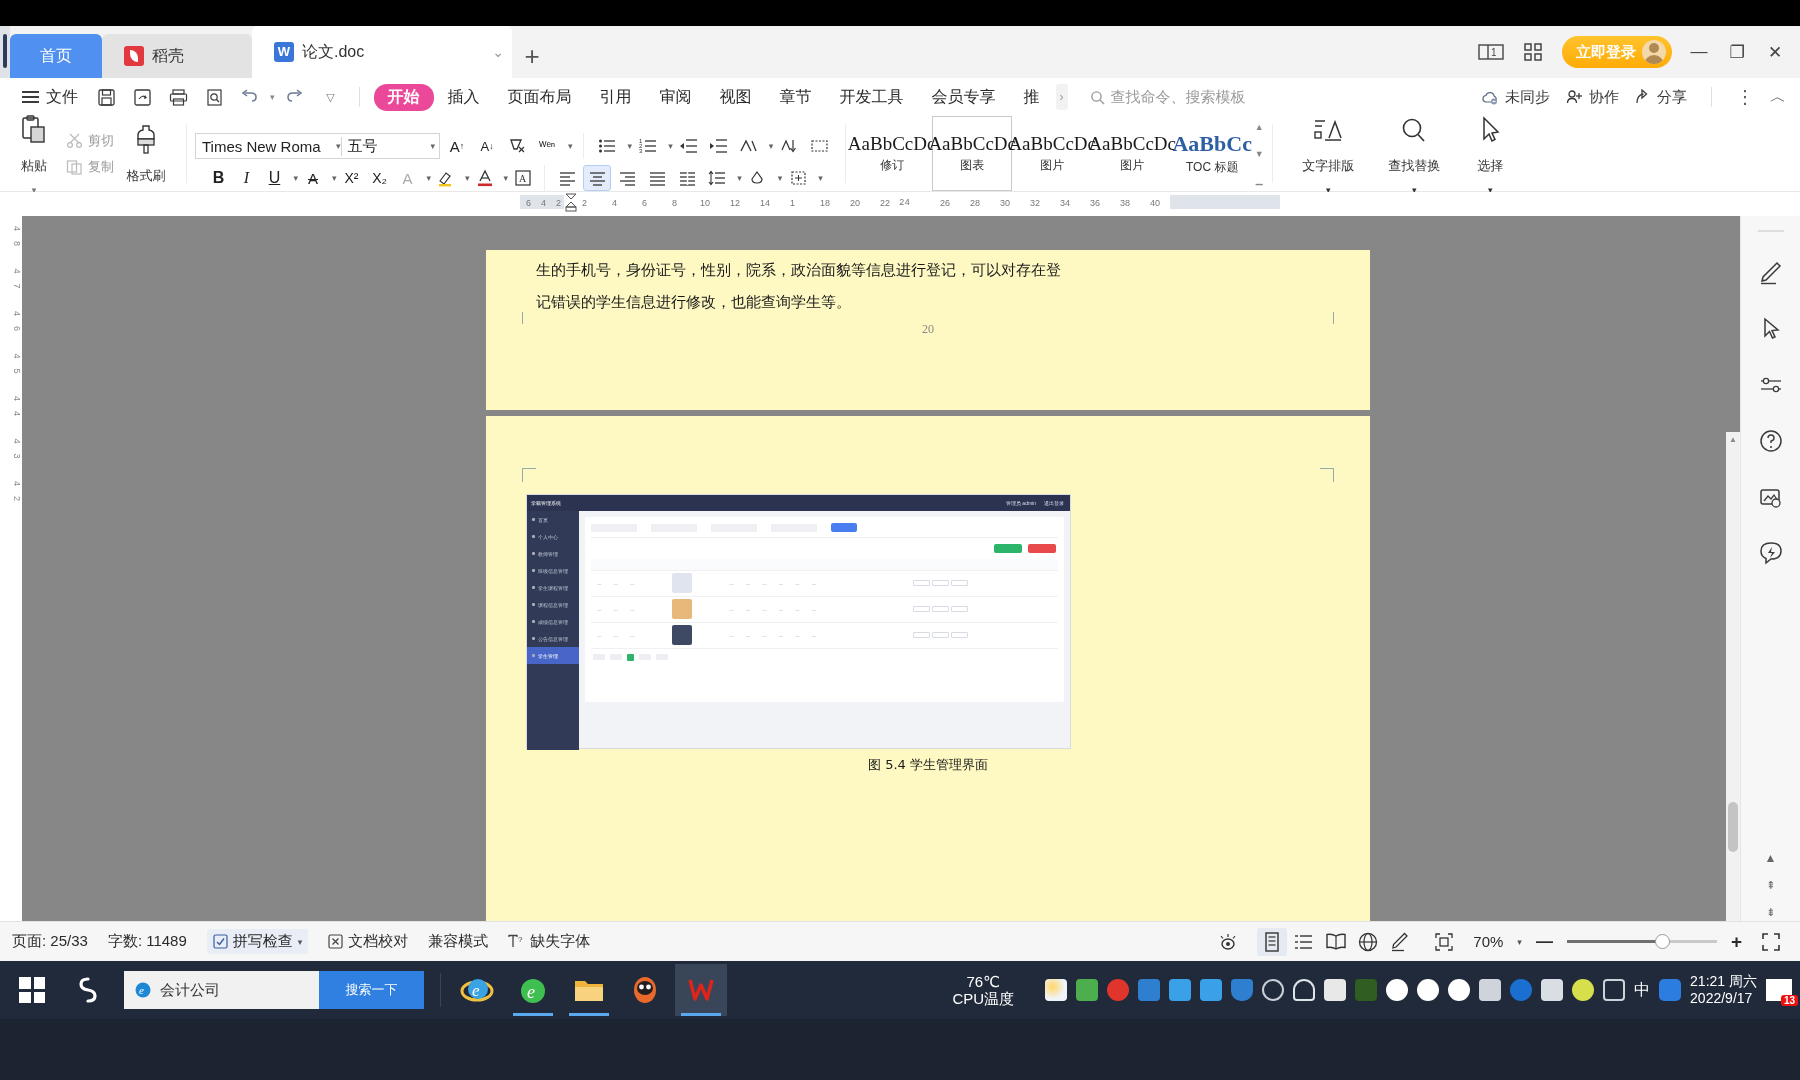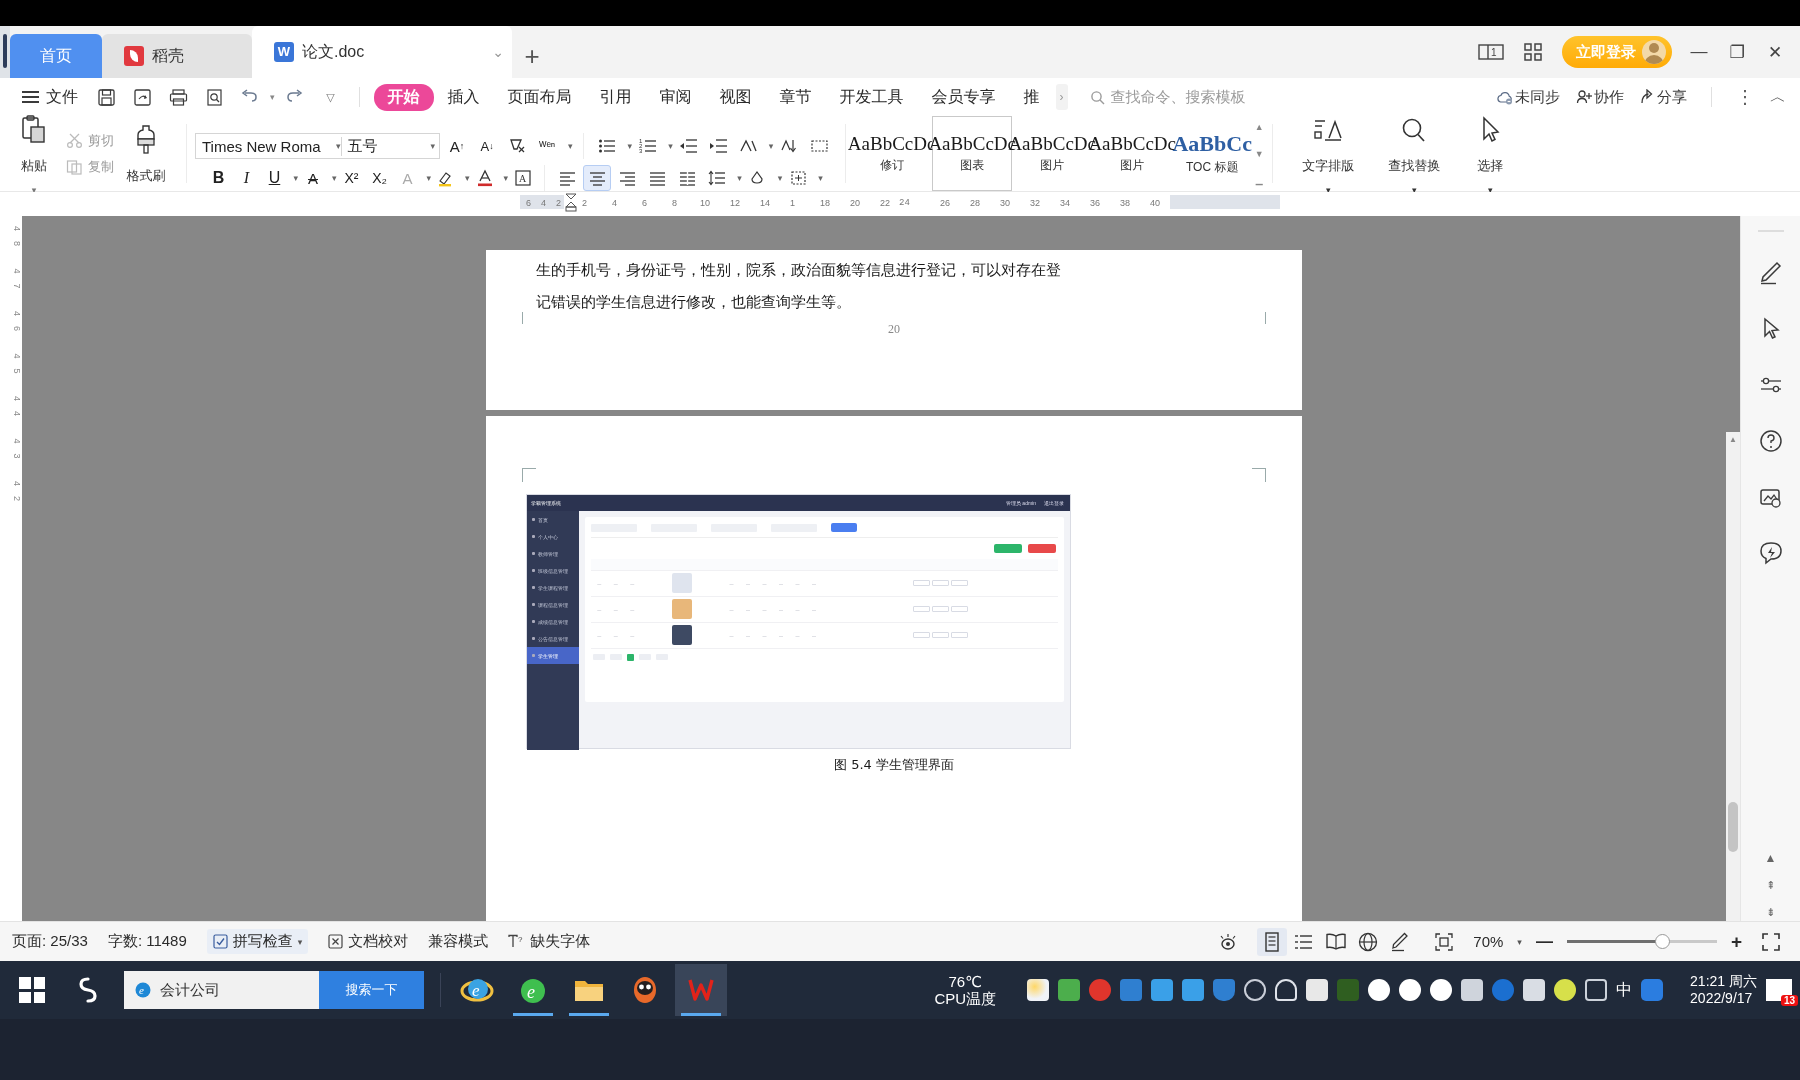--- a/index.html
+++ b/index.html
@@ -57,21 +57,21 @@
   .hamb { display:inline-flex; flex-direction:column; gap:3px; }
   .hamb i { display:block; width:17px; height:2px; background:#3b3b3b; }
   .qa-icon { width:32px;height:30px;display:flex;align-items:center;justify-content:center;color:#3a3a3a;}
   .sep-v { width:1px;height:20px;background:#e0e0e0;margin:0 8px;}
   .mb-tabs { display:flex; align-items:center; gap:0; margin-left:6px;}
   .mb-tab { padding:3px 14px; border-radius:13px; font-size:16px; color:#2b2b2b; }
   .mb-tab.sel { background:#ec4899; color:#fff; font-weight:600;}
   .mb-more { font-size:12px;color:#999; background:#f2f2f2; padding:6px 4px; border-radius:3px; margin-left:2px;}
   .mb-search { display:flex;align-items:center;gap:6px; color:#9b9b9b; font-size:15px; margin-left:22px;}
   .mb-right { margin-left:auto; display:flex; align-items:center; gap:16px; padding-right:14px; color:#3b3b3b; font-size:15px;}
-  .mbr-item { display:flex;align-items:center;}
+  .mbr-item { display:flex;align-items:center;gap:5px; }
 
   
   .ribbon {
     position:absolute; top:116px; left:0; width:1800px; height:76px; background:#fff;
     display:flex; align-items:stretch; border-bottom:1px solid #e8e8e8;
   }
   .rb-group { display:flex; align-items:center; padding:0 6px; }
   .rb-big { display:flex; flex-direction:column; align-items:center; justify-content:flex-end; width:56px; gap:10px; font-size:13px; color:#333;}
   .rb-big .glyph { height:34px; display:flex;align-items:center;justify-content:center; }
   .rb-small-col { display:flex; flex-direction:column; justify-content:center; gap:4px; }
@@ -108,21 +108,21 @@
 
   
   .docarea {
     position:absolute; top:216px; left:0; width:1800px; height:745px; background:#878787; overflow:hidden;
   }
   .vruler {
     position:absolute; left:0; top:0; width:22px; height:745px; background:#fff;
     writing-mode:vertical-rl; font-size:9px; color:#888; padding-top:10px; letter-spacing:10px;
   }
   .page {
-    position:absolute; background:#ffffff; left:486px; width:816px;
+    position:absolute; background:#fef9c3; left:486px; width:884px;
   }
   .page1 { top:34px; height:160px; }
   .page2 { top:200px; height:560px; }
   .pg-txt { font-family:"DejaVu Sans", sans-serif; font-size:15px; color:#1a1a1a; line-height:2.15; }
   .crop-mark { position:absolute; width:14px; height:14px; }
   .crop-tl { border-left:1px solid #9aa; border-top:1px solid #9aa; }
   .crop-tr { border-right:1px solid #9aa; border-top:1px solid #9aa; }
   .pgnum { text-align:center; font-size:12px; color:#888; font-family:"Liberation Serif",serif;}
 
   
@@ -189,21 +189,21 @@
   .winlogo i { background:#fff; display:block;}
   .tb-app { width:52px;height:52px;display:flex;align-items:center;justify-content:center;position:relative;}
   .tb-app.on::after { content:""; position:absolute;bottom:0;left:6px;right:6px;height:3px;background:#5aa9ef;}
   .tb-app.hl { background:#394559;}
   .tb-search { display:flex; height:38px; width:300px; margin:0 6px; }
   .tb-search-in { flex:1; background:#f1f1f1; display:flex;align-items:center;gap:8px; padding-left:10px; font-size:15px; color:#333;}
   .tb-search-btn { width:105px; background:#2f80e0; color:#fff; display:flex;align-items:center;justify-content:center; font-size:13px;}
   .tray { position:absolute; right:0; top:0; height:58px; display:flex; align-items:center; gap:9px; padding-right:8px;}
   .tray i.ic { width:22px;height:22px;display:inline-block;border-radius:4px;}
   .cpu { color:#fff; font-size:15px; line-height:1.15; text-align:center; margin-right:22px;}
-  .clock { color:#fff; font-size:14px; line-height:1.25; text-align:left;margin-left:18px; }
+  .clock { color:#fff; font-size:14px; line-height:1.25; text-align:left; }
   .badge-note { position:relative; width:26px;height:22px;background:#fff;}
   .badge-note b{position:absolute;right:-6px;bottom:-5px;background:#e11;color:#fff;font-size:10px;border-radius:3px;padding:0 3px;}
   .watermark {
     position:absolute; bottom:8px; right:40px; color:#cfcfcf; font-size:33px; opacity:.82;
     font-family:"DejaVu Sans", sans-serif; letter-spacing:1px;
   }
   .tb-sep { width:1px;height:34px;background:#3a4357;margin:0 6px;}
 </style>
 </head>
 <body>

